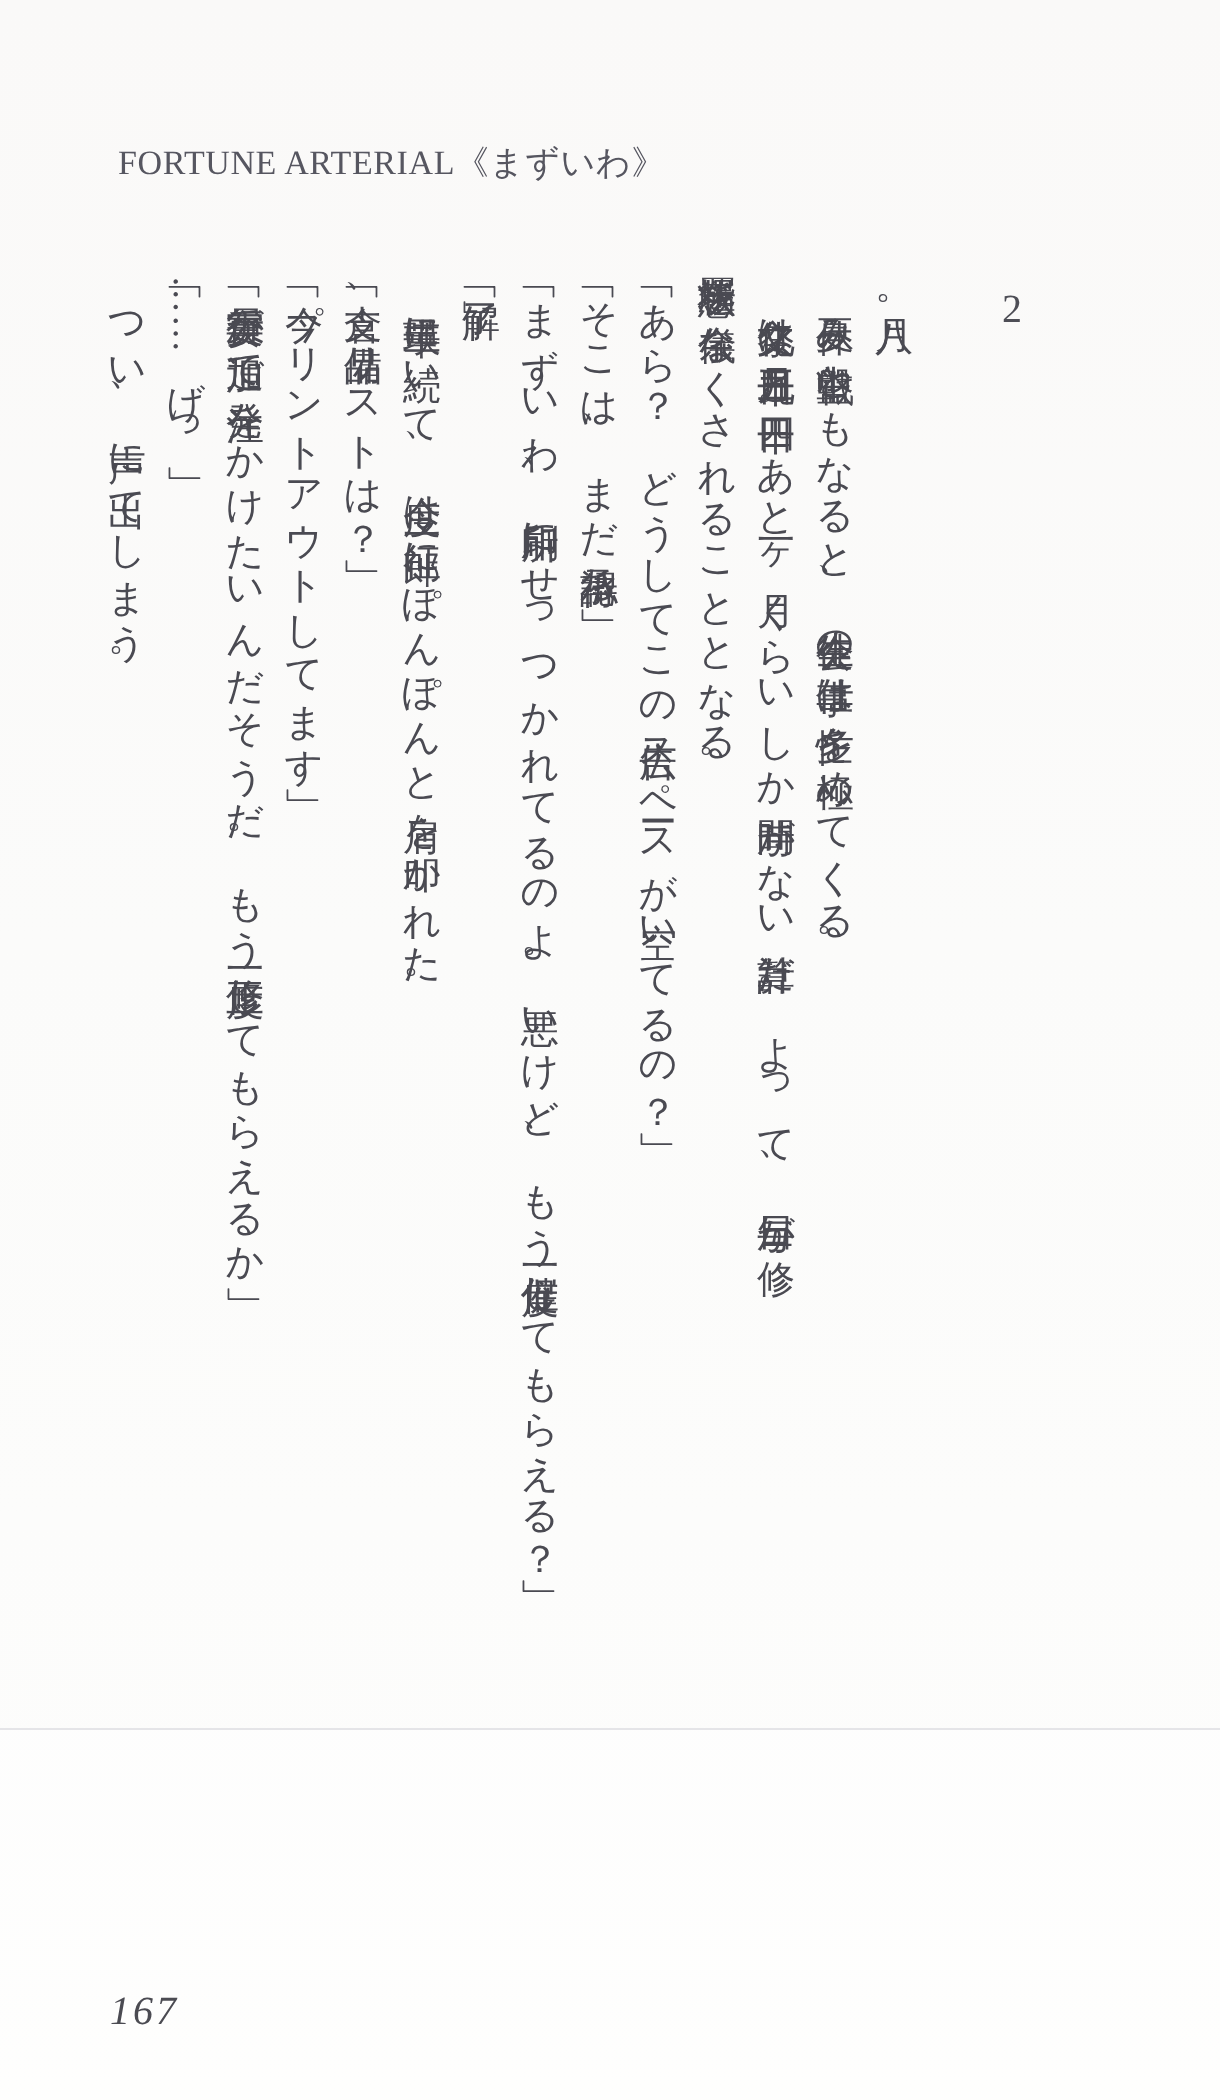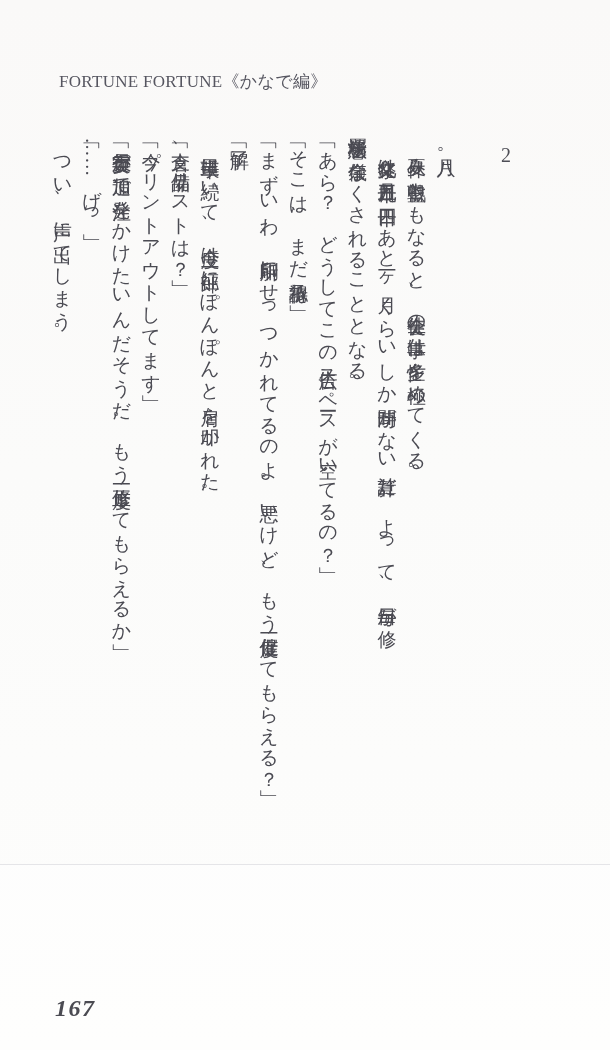--- a/index.html
+++ b/index.html
@@ -53,31 +53,30 @@
     width:610px;
     height:185px;
     background:rgba(255,255,255,0.45);
     pointer-events:none;
   }
   .page-number{
     position:absolute;
     left:55px;
     top:995px;
     font-style:italic;
-    font-size:24px;
+    font-size:20px;
     color:#4b4b52;
     letter-spacing:1.5px;
-    font-weight:bold;
   }
 </style>
 </head>
 <body>
 
 <div class="page">
-  <div class="running-header">FORTUNE FORTUNE《かなで編》</div>
+  <div class="running-header">FORTUNE ARTERIAL《まずいわ》</div>
 
   <div class="vtext">
       <div class="line t-heading-number">2</div>
       <div class="line t-blank">　</div>
       <div class="line t-paragraph">八月。</div>
       <div class="line t-paragraph">夏休み中盤戦ともなると、生徒会の仕事は多忙を極めてくる。</div>
       <div class="line t-paragraph">文化祭は九月十三日と十四日。あと一ヶ月くらいしか時間がない計算だ。よって、毎日が修</div>
       <div class="line t-continuation">羅場状態を余儀なくされることとなる。</div>
       <div class="line t-dialogue">「あら？　どうしてこの広告スペースが空いてるの？」</div>
       <div class="line t-dialogue">「そこは、まだ承認待ち」</div>

